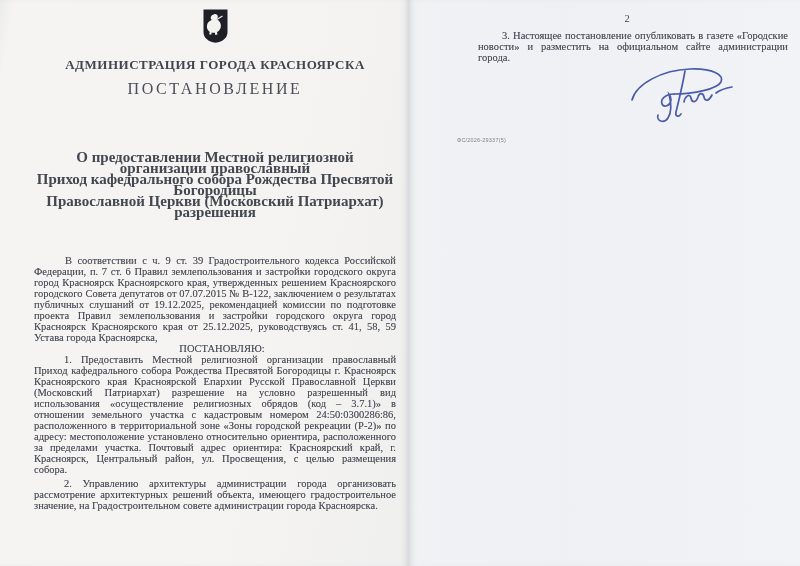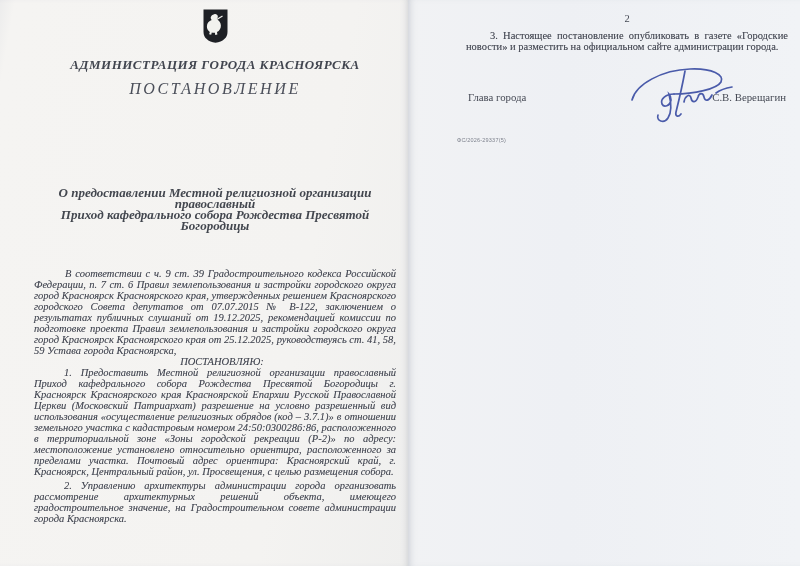--- a/index.html
+++ b/index.html
@@ -9,35 +9,34 @@
     color:#464a55;
     background:#eef0f2;
   }
   .scan { display:flex; width:800px; height:566px; }
 
   
   .page-left {
     width:408px; height:566px; position:relative;
     background:linear-gradient(100deg,#ececec 0%,#f5f4f2 3%,#f4f3f1 70%,#efefee 100%);
     box-shadow:inset -5px 0 7px -5px rgba(90,100,120,.28);
-    font-style:italic;
   }
   .pl-inner { padding:8px 12px 0 34px; }
   .arms { display:block; margin:0 auto; width:27px; height:36px; }
   .org-name {
     margin-top:13px; text-align:center; font-weight:700;
     font-size:13px; letter-spacing:.5px; color:#41454f;
   }
   .doc-type {
     margin-top:7px; text-align:center; font-weight:400;
     font-size:16px; letter-spacing:2.6px; color:#4a4e59;
   }
   .title-block {
-    margin-top:89px; text-align:center; font-weight:700;
-    font-size:13px; line-height:11px; color:#43474f;
+    margin-top:54px; text-align:center; font-weight:700;
+    font-size:15px; line-height:11px; color:#43474f;
   }
   .title-block span { display:block; }
   .bodytext {
     font-size:10.5px; line-height:11px; text-align:justify;
     text-shadow:0 0 .5px rgba(70,74,85,.45);
   }
   .intro    { margin-top:37px; text-indent:31px; }
   .resolve  { text-indent:14px; text-align:center; }
   .item     { text-indent:30px; }
   .item-2   { margin-top:3px; }
@@ -46,21 +45,21 @@
   .page-right {
     width:392px; height:566px; position:relative;
     background:linear-gradient(90deg,#f1f2f4 0%,#eef0f4 40%,#f1f3f6 100%);
     box-shadow:inset 6px 0 9px -6px rgba(90,100,120,.35);
   }
   .page-num {
     position:absolute; top:13px; left:58px; right:12px;
     text-align:center; font-size:10.5px;
   }
   .item-3 {
-    position:absolute; top:30px; left:58px; right:12px;
+    position:absolute; top:30px; left:70px; right:12px;
     text-indent:24px;
   }
   .sig-row {
     position:absolute; top:91px; left:60px; right:14px;
     display:flex; justify-content:space-between; align-items:flex-start;
     font-size:10.8px;
   }
   .sig-svg { position:absolute; top:64px; left:220px; width:115px; height:62px; }
   .doc-code {
     position:absolute; top:137px; left:49px;
@@ -81,40 +80,37 @@
         <path d="M12.2 6.2 c1.8 -.6 3.4 .5 3.6 2.1 c.15 1.2 -.4 2.2 -1.3 2.9 c2.6 1 4.3 3.3 4.4 6.2 c.1 2.8 -1.4 5.3 -3.9 6.6 l.4 2.6 -2.2 .3 -.3 -2.2 c-1 .2 -2.1 .2 -3.1 -.1 l-.6 2.2 -2.1 -.5 .7 -2.4 c-1.9 -1.2 -3 -3.2 -2.9 -5.6 c.1 -3 2 -5.4 4.8 -6.2 c-.8 -.8 -1.2 -1.9 -.9 -3 c.3 -1.4 1.6 -2.6 3.4 -2.9 z" fill="#f2f2ee"></path>
         <path d="M6.5 16.5 L20.5 8" stroke="#f2f2ee" stroke-width="1.2" fill="none"></path>
       </svg>
 
       <div class="org-name">АДМИНИСТРАЦИЯ ГОРОДА КРАСНОЯРСКА</div>
       <div class="doc-type">ПОСТАНОВЛЕНИЕ</div>
 
       <div class="title-block">
         <span>О предоставлении Местной религиозной организации православный</span>
         <span>Приход кафедрального собора Рождества Пресвятой Богородицы</span>
+        <span>Православной Церкви (Московский Патриархат) разрешения</span>
       </div>
 
       <p class="bodytext intro">В соответствии с ч. 9 ст. 39 Градостроительного кодекса Российской Федерации, п. 7 ст. 6 Правил землепользования и застройки городского округа город Красноярск Красноярского края, утвержденных решением Красноярского городского Совета депутатов от 07.07.2015 № В-122, заключением о результатах публичных слушаний от 19.12.2025, рекомендацией комиссии по подготовке проекта Правил землепользования и застройки городского округа город Красноярск Красноярского края от 25.12.2025, руководствуясь ст. 41, 58, 59 Устава города Красноярска,</p>
       <p class="bodytext resolve">ПОСТАНОВЛЯЮ:</p>
       <p class="bodytext item">1. Предоставить Местной религиозной организации православный Приход кафедрального собора Рождества Пресвятой Богородицы г. Красноярск Красноярского края Красноярской Епархии Русской Православной Церкви (Московский Патриархат) разрешение на условно разрешенный вид использования «осуществление религиозных обрядов (код – 3.7.1)» в отношении земельного участка с кадастровым номером 24:50:0300286:86, расположенного в территориальной зоне «Зоны городской рекреации (Р-2)» по адресу: местоположение установлено относительно ориентира, расположенного за пределами участка. Почтовый адрес ориентира: Красноярский край, г. Красноярск, Центральный район, ул. Просвещения, с целью размещения собора.</p>
       <p class="bodytext item item-2">2. Управлению архитектуры администрации города организовать рассмотрение архитектурных решений объекта, имеющего градостроительное значение, на Градостроительном совете администрации города Красноярска.</p>
 
     </div>
   </section>
 
   <section class="page-right">
 
     <div class="page-num">2</div>
 
     <p class="bodytext item-3">3. Настоящее постановление опубликовать в газете «Городские новости» и разместить на официальном сайте администрации города.</p>
 
-    <div class="sig-row">
-      <span>Глава города</span>
-      <span>С.В. Верещагин</span>
-    </div>
 
     <svg class="sig-svg" viewBox="0 0 115 62">
       <g fill="none" stroke="#3d4fa4" stroke-width="1.7" stroke-linecap="round" opacity=".92">
         <path d="M4 36 C8 20 34 6 62 5 C84 4 97 11 93 18 C89 25 66 30 46 30"></path>
         <path d="M46 30 C38 30 32 35 34 40 C36 44 42 42 43 36 C43 33 42 31 41 30 C43 38 44 48 40 54 C36 60 28 57 30 51"></path>
         <path d="M57 7 C55 18 51 36 48 48 C47 52 50 54 53 50"></path>
         <path d="M56 38 C57 32 62 29 63 34 C64 39 68 39 70 33 C71 29 75 28 76 33 C77 38 81 37 84 31"></path>
         <path d="M88 29 C92 26 98 24 104 23"></path>
       </g>
     </svg>

